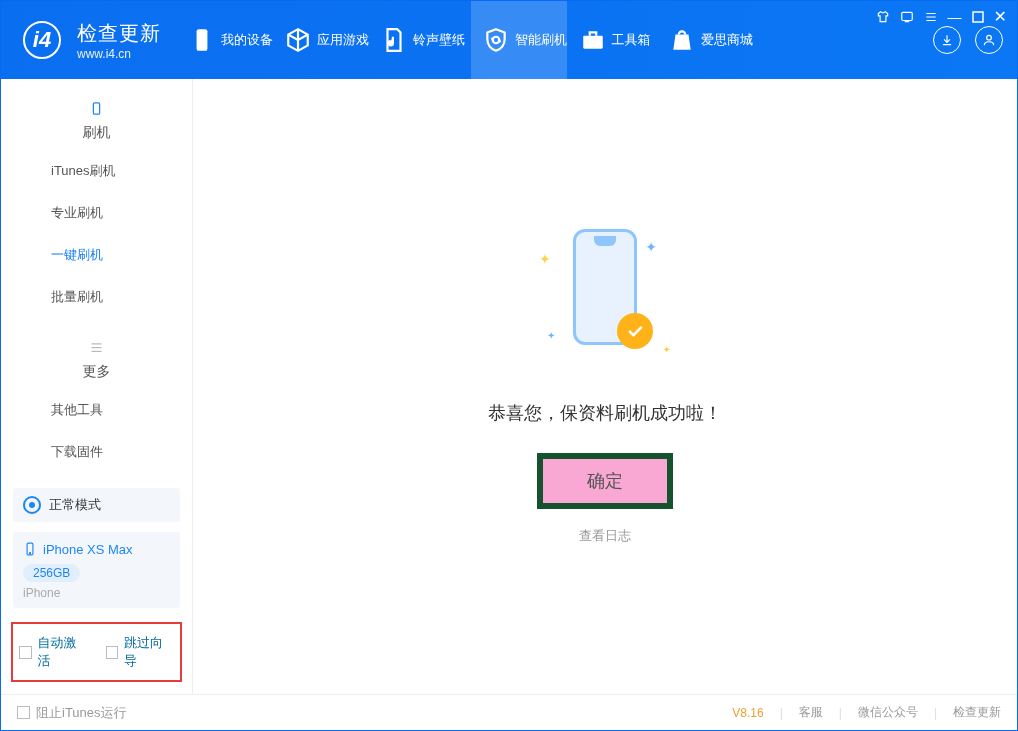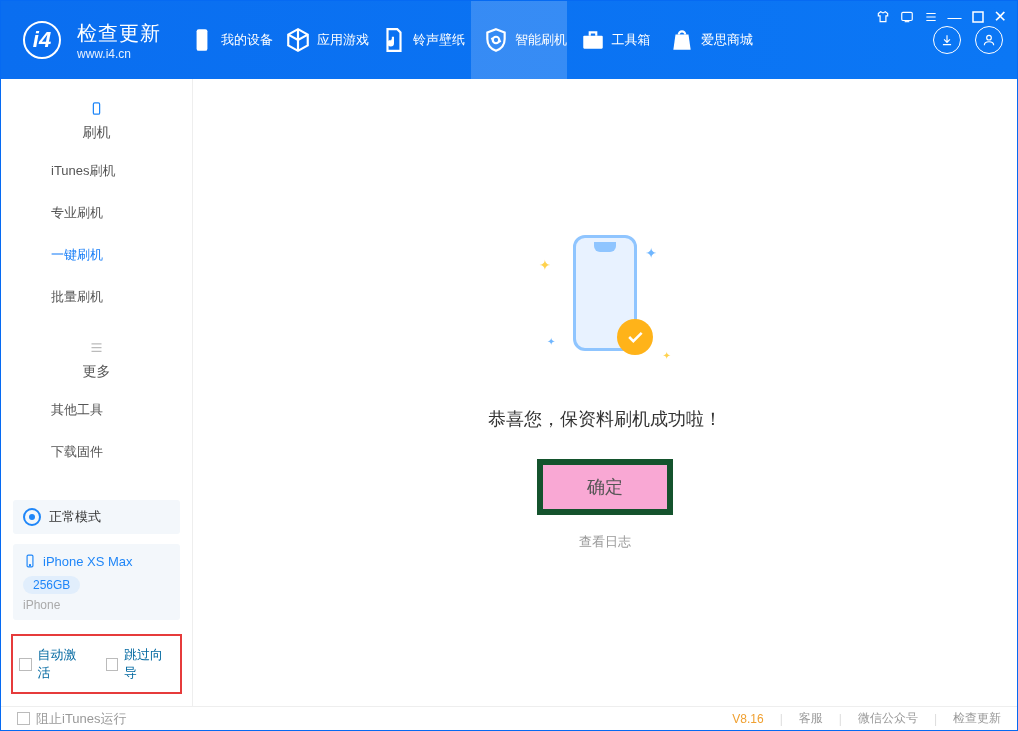--- a/index.html
+++ b/index.html
@@ -52,21 +52,21 @@
 .phone-ill .sp { position: absolute; font-size: 14px; }
 .phone-ill .sp.a { top: 22px; left: 14px; color: #ffd24d; }
 .phone-ill .sp.b { top: 10px; right: 28px; color: #6fb6ff; }
 .phone-ill .sp.c { bottom: 38px; left: 22px; color: #6fb6ff; font-size: 10px; }
 .phone-ill .sp.d { bottom: 24px; right: 14px; color: #ffd24d; font-size: 10px; }
 .msg { font-size: 18px; color: #333; margin-bottom: 28px; }
 .ok-btn { display: inline-block; padding: 10px 44px; border: 6px solid #14532d; color: #555; font-size: 18px; cursor: pointer; background: #f9a8d4; }
 .loglink { display: block; margin-top: 18px; color: #999; font-size: 13px; cursor: pointer; }
 
 
-.footer { height: 24px; border-top: 1px solid #eee; display: flex; align-items: center; padding: 0 16px; font-size: 12px; color: #999; }
+.footer { height: 36px; border-top: 1px solid #eee; display: flex; align-items: center; padding: 0 16px; font-size: 12px; color: #999; }
 .footer .chk { color: #999; }
 .footer .right { margin-left: auto; display: flex; gap: 16px; align-items: center; }
 .footer .ver { color: #f0a030; }
 .footer .sep { color: #ddd; }
 .footer a { color: #999; cursor: pointer; }
 </style>
 </head>
 <body>
 
 <div class="window">

